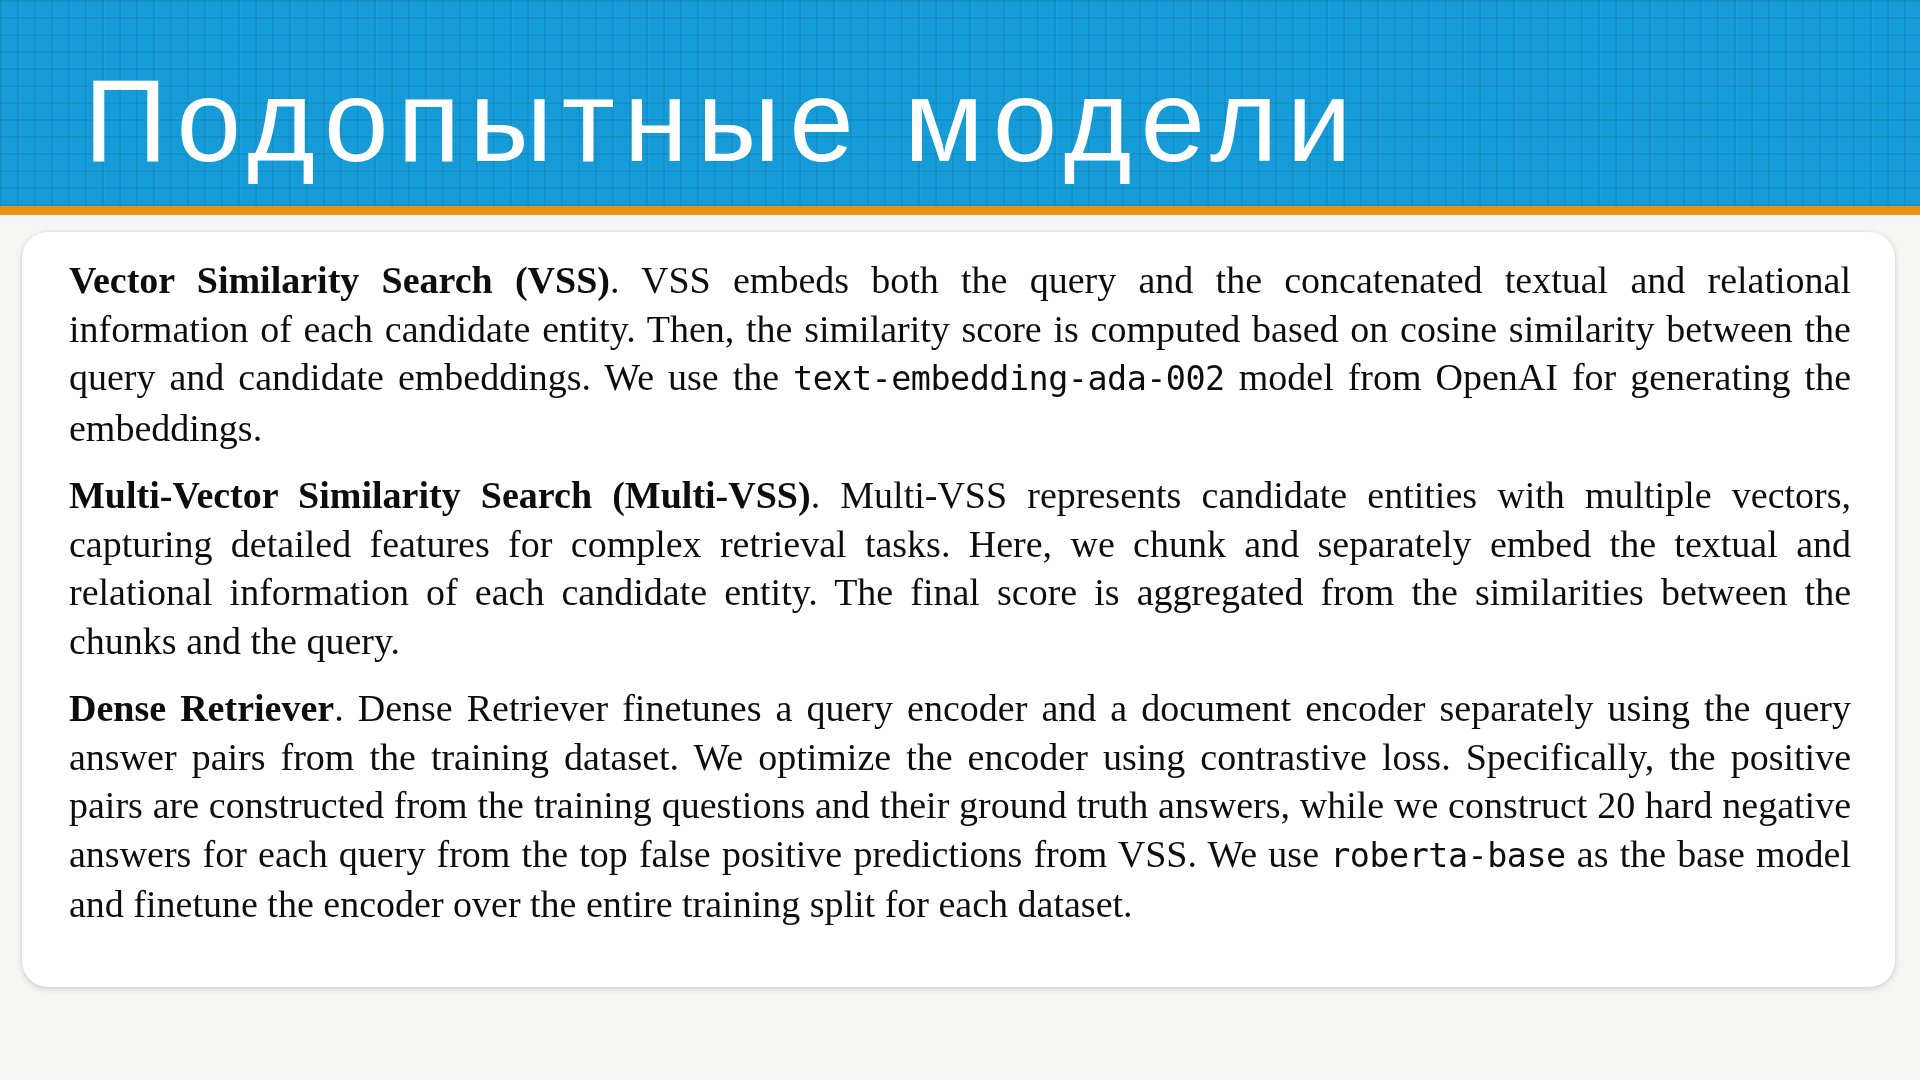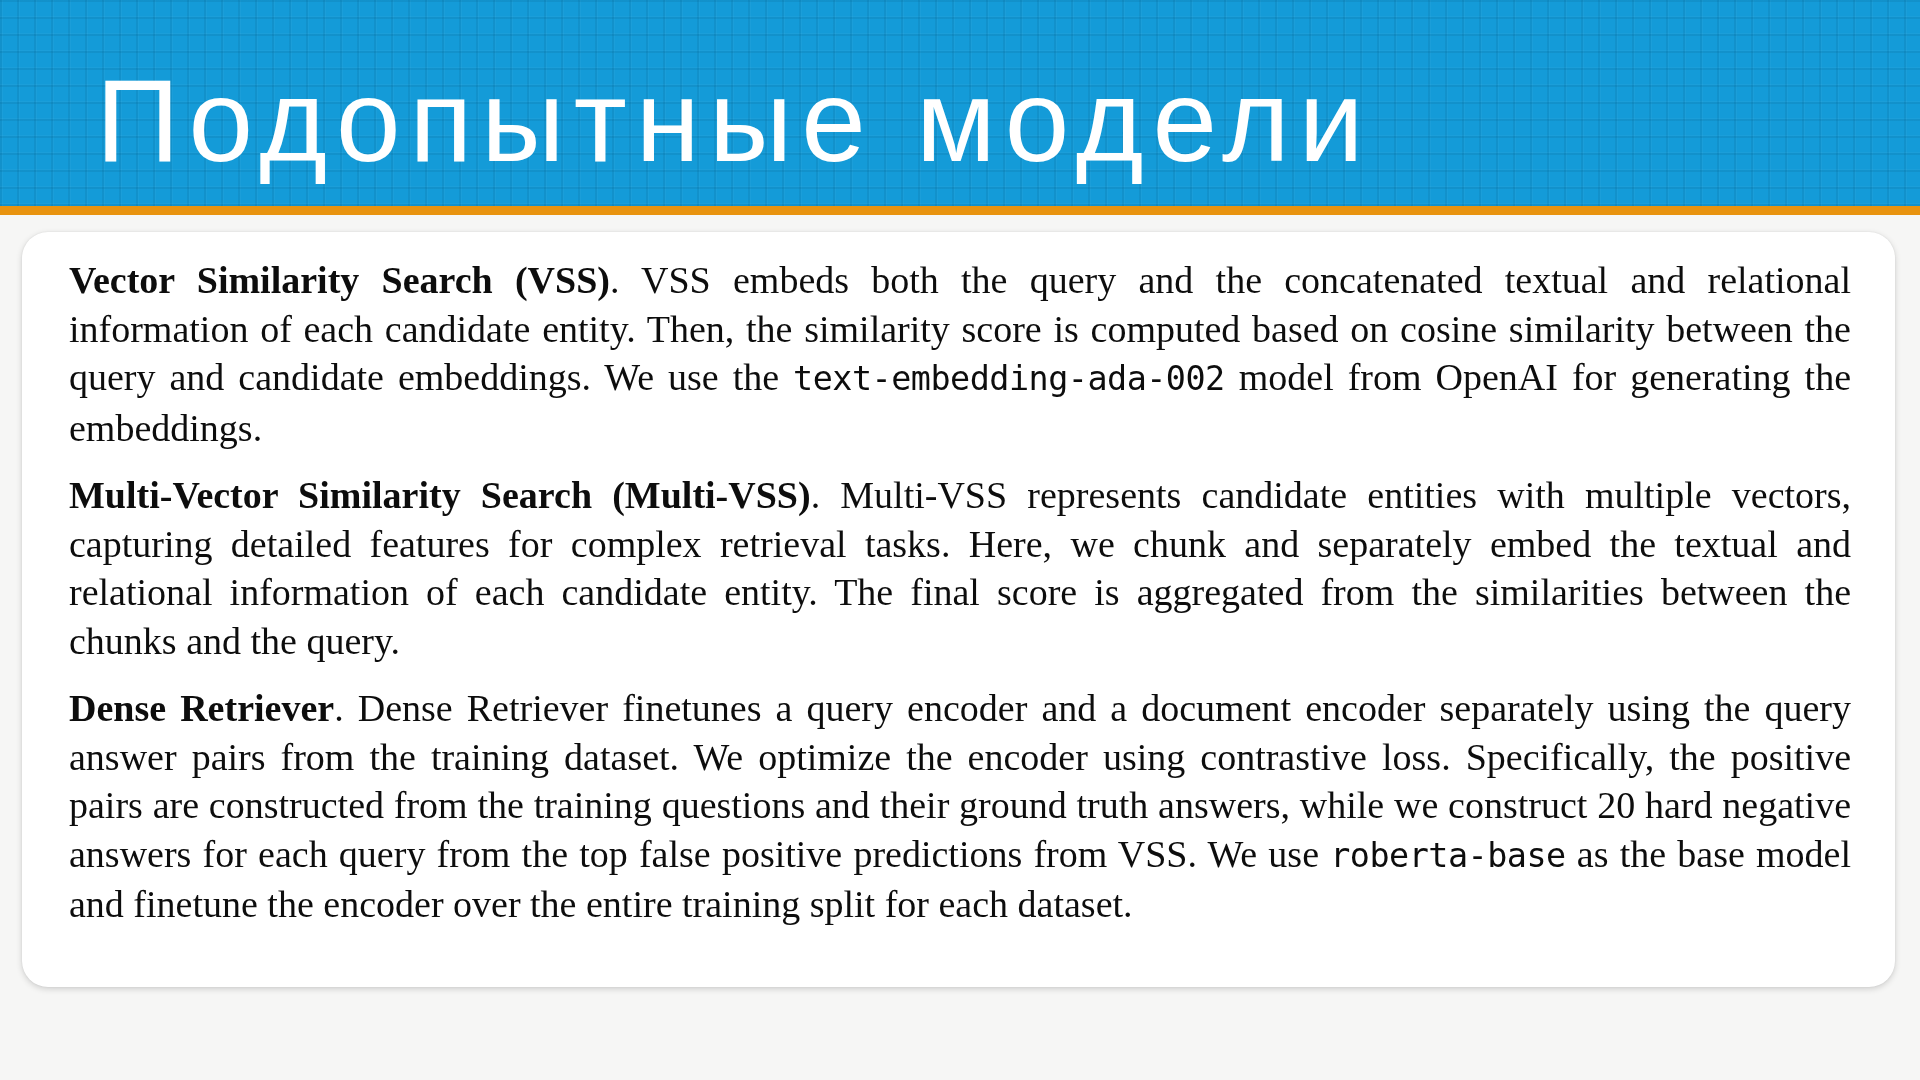--- a/index.html
+++ b/index.html
@@ -30,21 +30,21 @@
   }
   .accent-line {
     position: absolute;
     left: 0; top: 206px;
     width: 1920px;
     height: 9px;
     background: #e8930f;
   }
   .slide-title {
     position: absolute;
-    left: 96px;
+    left: 84px;
     top: 58px;
     color: #ffffff;
     font-family: "Liberation Sans", "DejaVu Sans", sans-serif;
     font-size: 116px;
     font-weight: 200;
     letter-spacing: 9px;
     line-height: 1.1;
     white-space: nowrap;
     text-align: right;
   }

